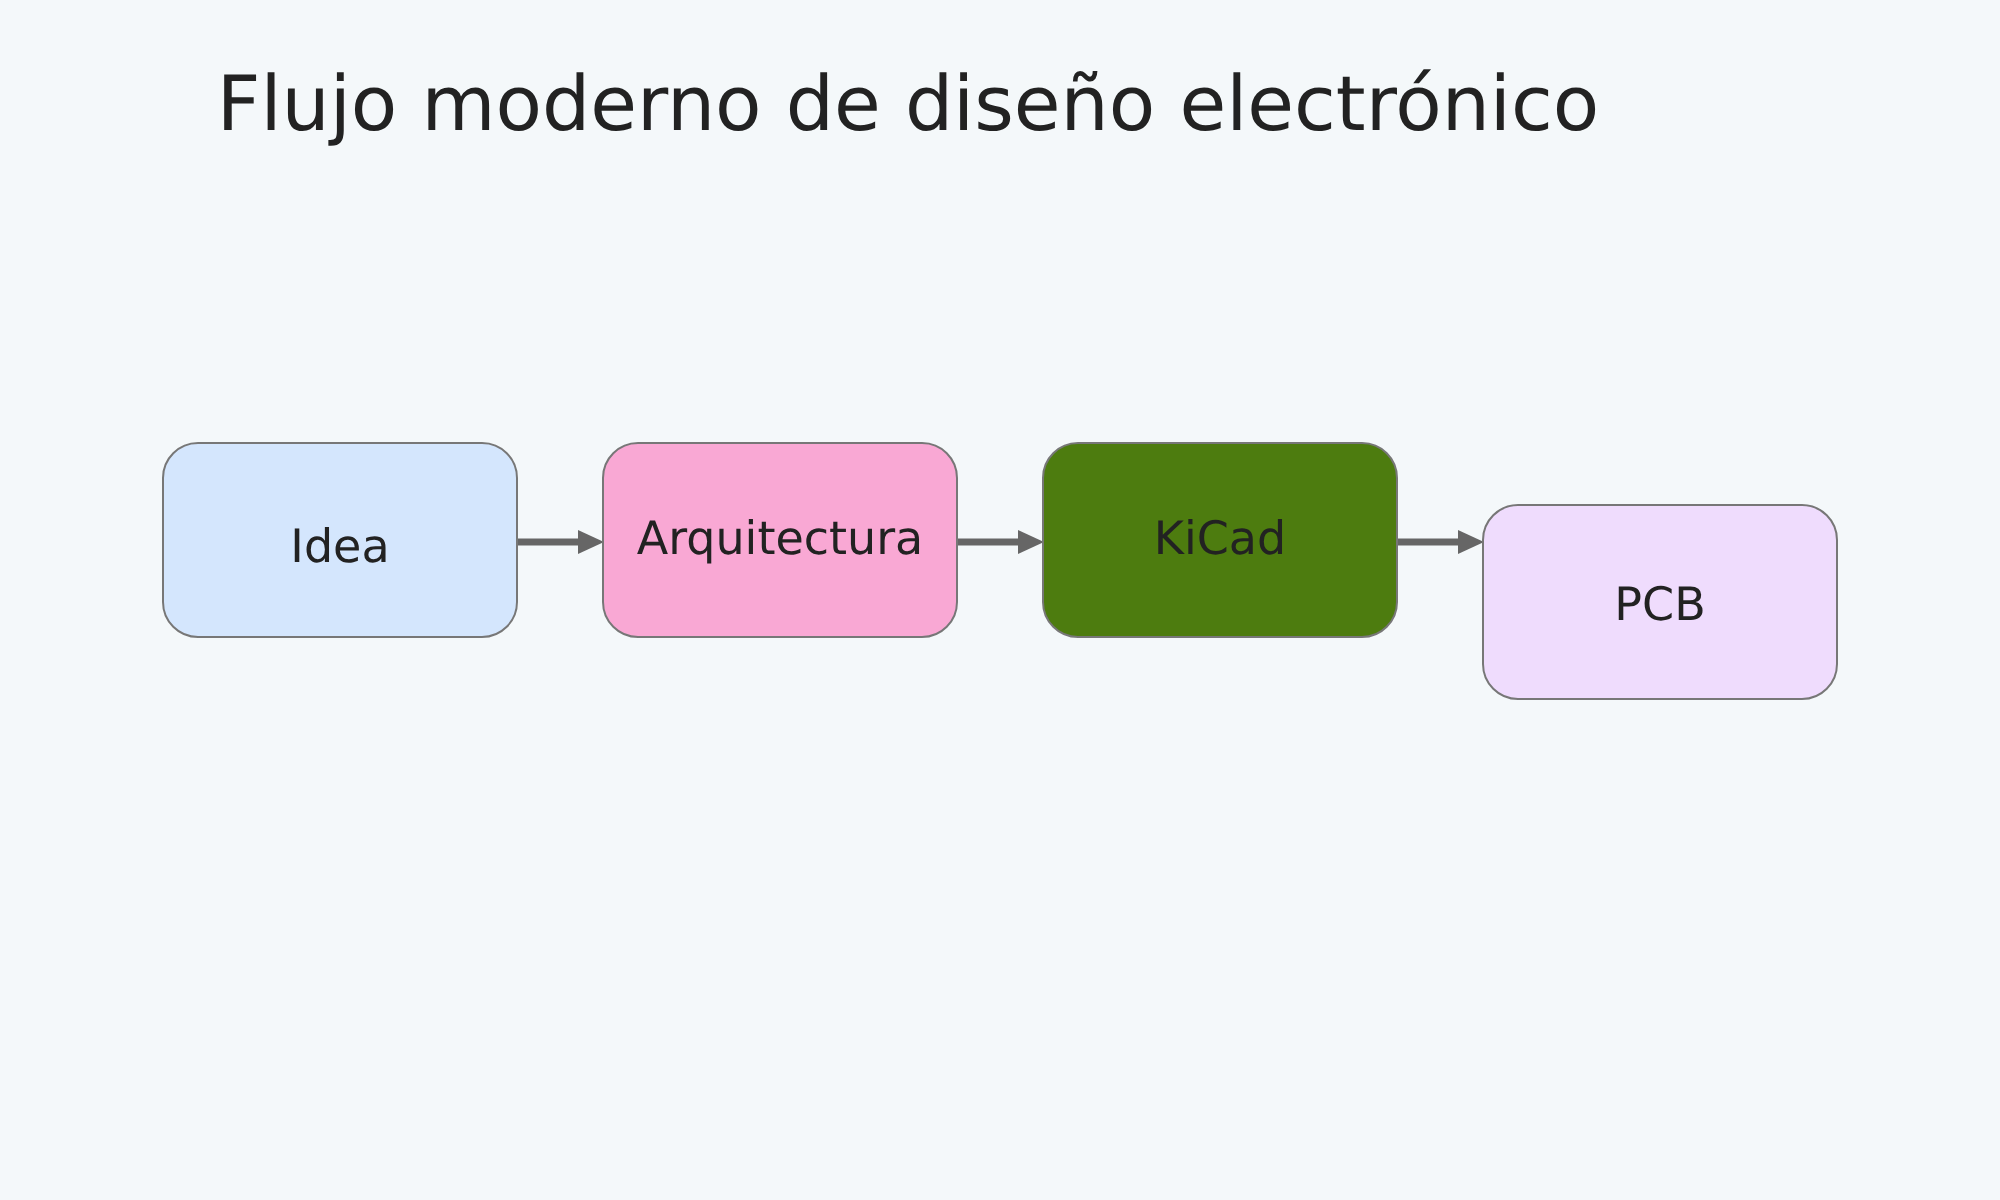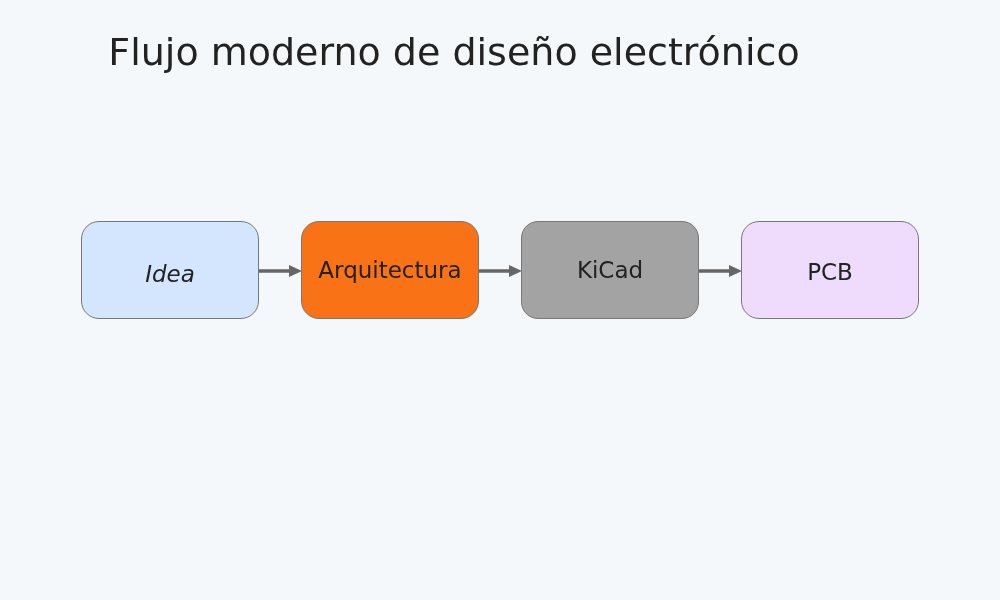--- a/index.html
+++ b/index.html
@@ -19,47 +19,47 @@
   }
   .arrow { position:absolute; top:264px; height:14px; }
   svg { display:block; }
 </style>
 </head>
 <body>
 
 <div class="title">Flujo moderno de diseño electrónico</div>
 
 <div class="box" style="left:81px;background:#d4e6fd;">
-  <span style="margin-top:8px;font-style:italic;">Idea</span>
+  <span style="margin-top:8px;">Idea</span>
 </div>
 
 <div class="arrow" style="left:259px;">
   <svg width="43" height="14">
       <line x1="0" y1="7" x2="32" y2="7" stroke="#666" stroke-width="3.5"></line>
       <polygon points="30,1 43,7 30,13" fill="#666"></polygon>
     </svg>
 </div>
 
-<div class="box" style="left:301px;background:#f97316;">
+<div class="box" style="left:301px;background:#f9a8d4;">
   <span>Arquitectura</span>
 </div>
 
 <div class="arrow" style="left:479px;">
   <svg width="43" height="14">
       <line x1="0" y1="7" x2="32" y2="7" stroke="#666" stroke-width="3.5"></line>
       <polygon points="30,1 43,7 30,13" fill="#666"></polygon>
     </svg>
 </div>
 
-<div class="box" style="left:521px;background:#a3a3a3;border-radius:17px;">
+<div class="box" style="left:521px;background:#4d7c0f;">
   <span>KiCad</span>
 </div>
 
 <div class="arrow" style="left:699px;">
   <svg width="43" height="14">
       <line x1="0" y1="7" x2="32" y2="7" stroke="#666" stroke-width="3.5"></line>
       <polygon points="30,1 43,7 30,13" fill="#666"></polygon>
     </svg>
 </div>
 
-<div class="box" style="left:741px;background:#efdcfd;">
+<div class="box" style="left:741px;background:#efdcfd;margin-top:31px;">
   <span style="margin-top:4px;">PCB</span>
 </div>
 
 </body></html>

